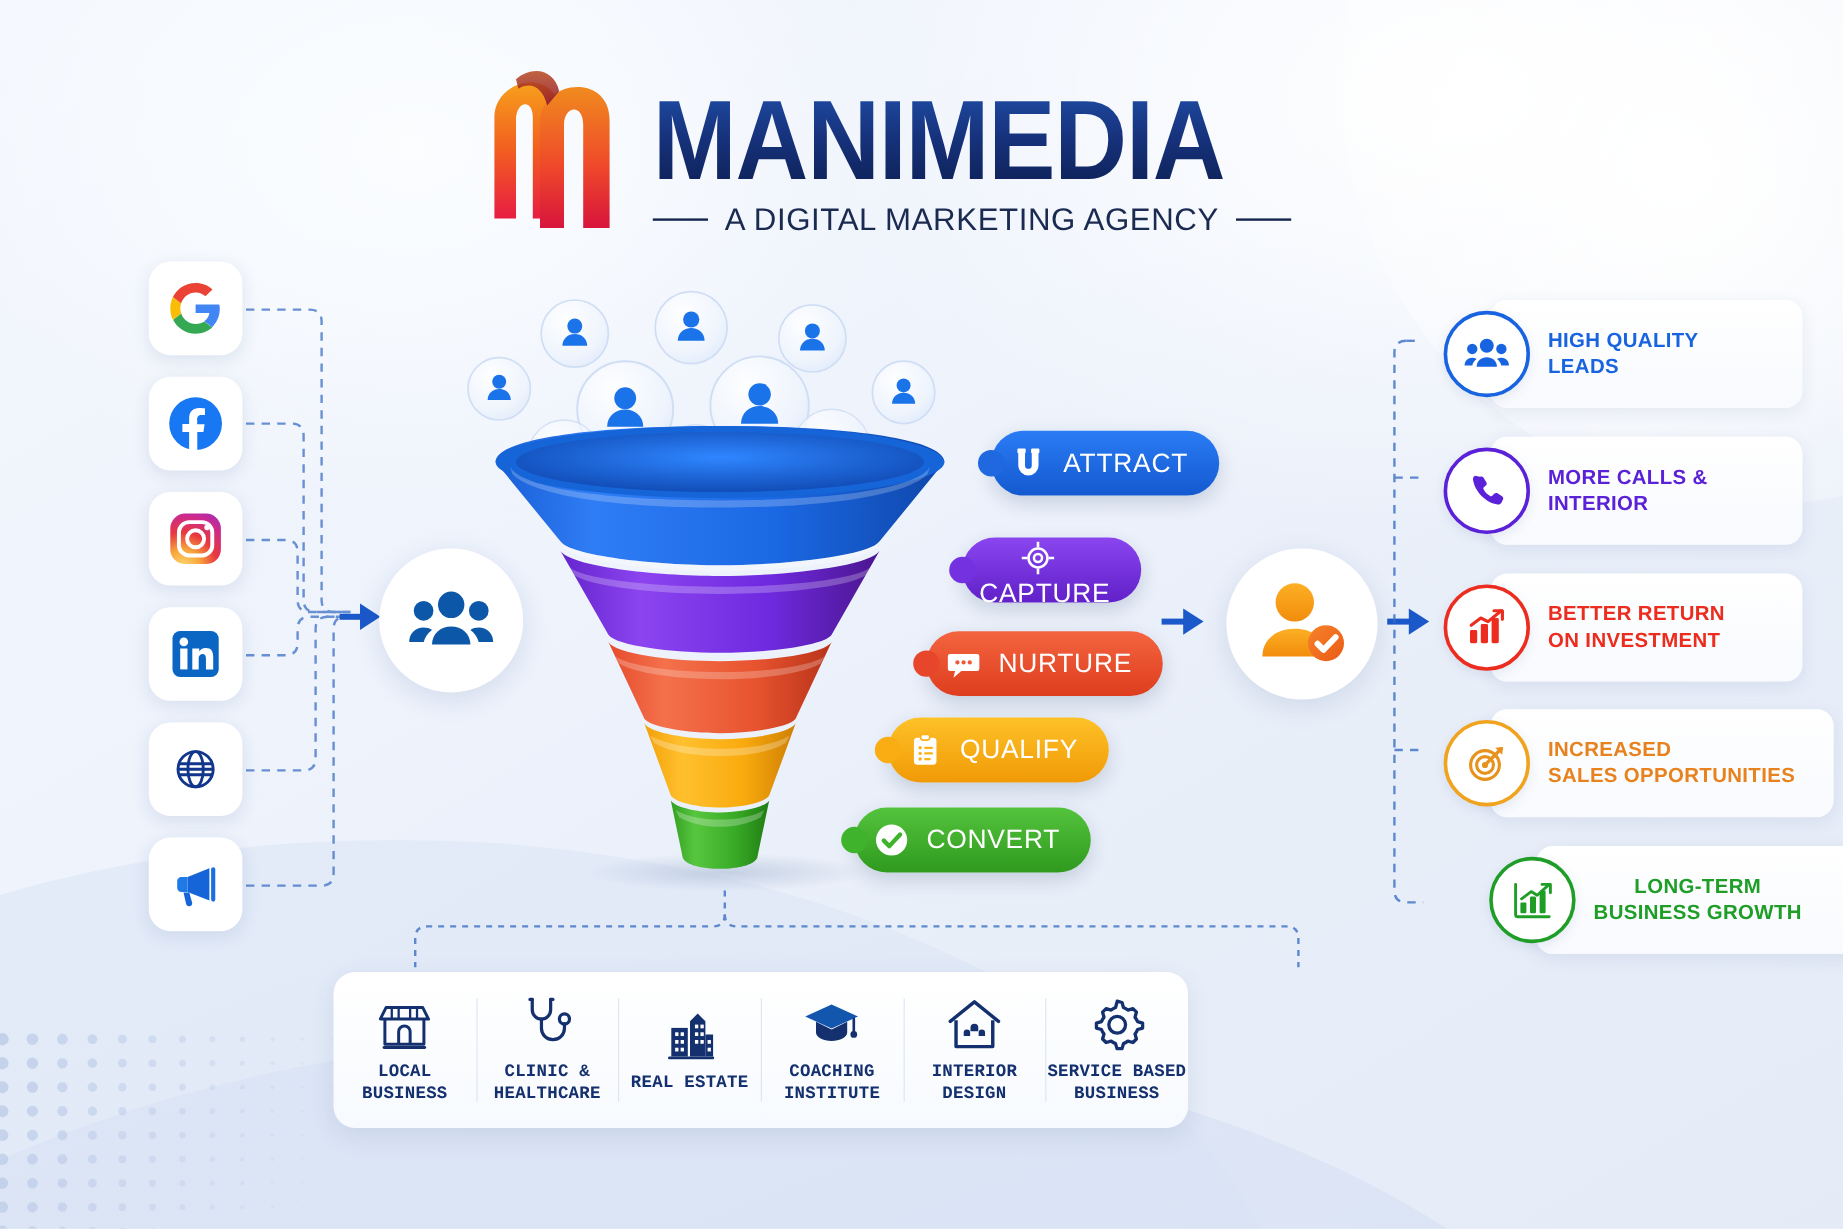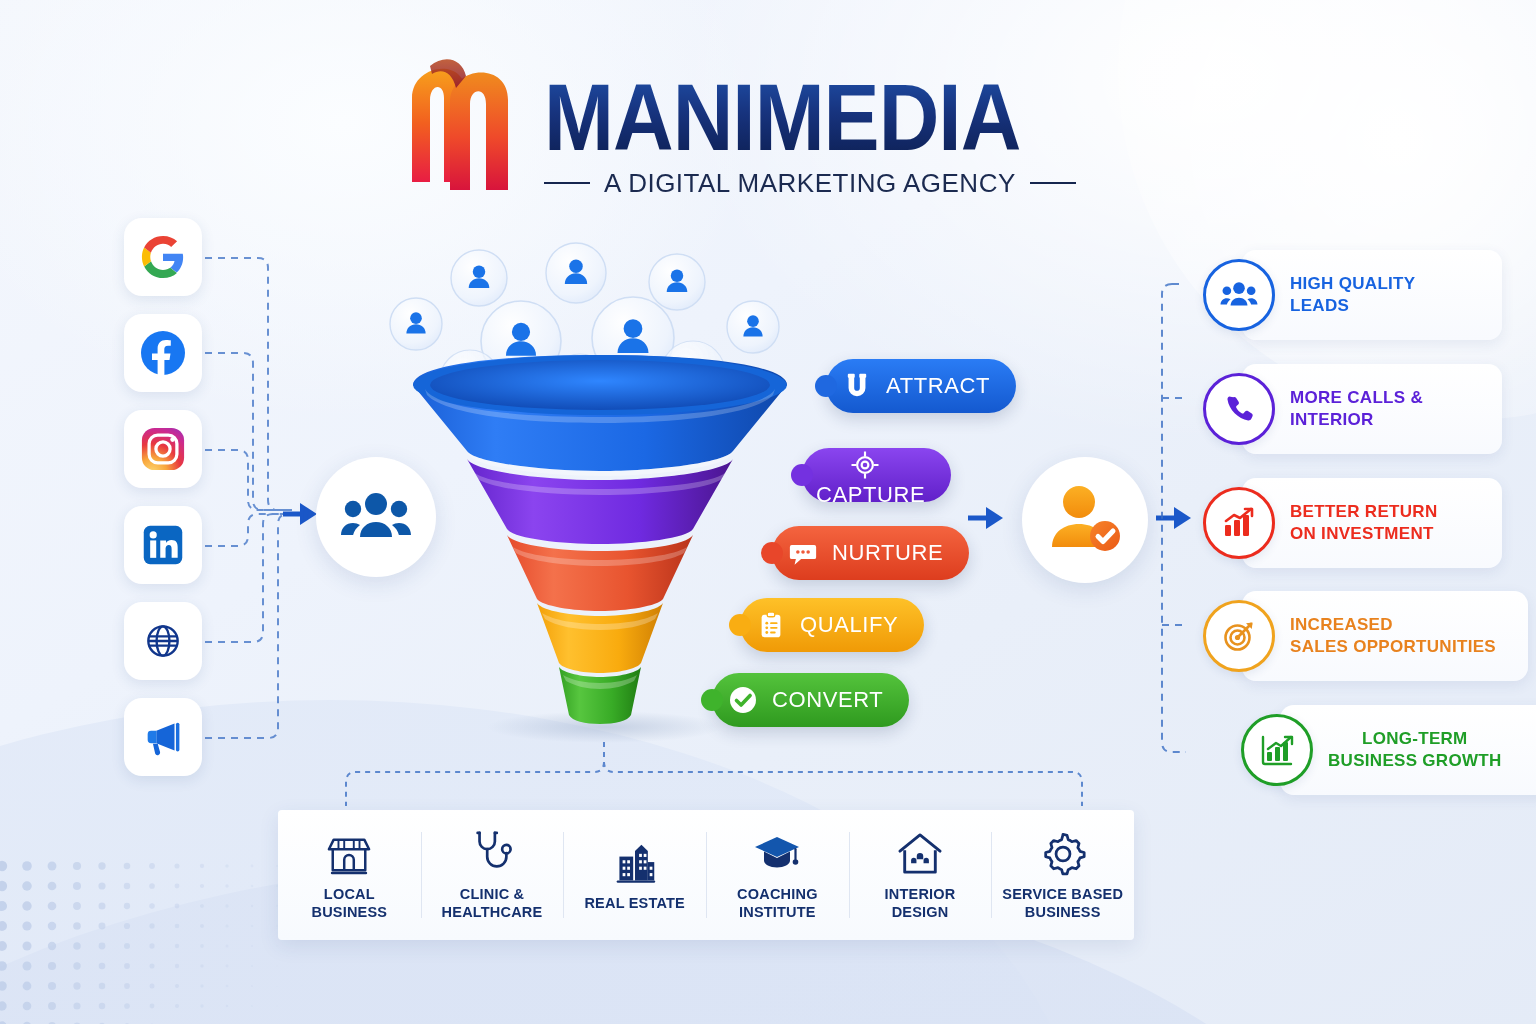--- a/index.html
+++ b/index.html
@@ -69,23 +69,23 @@
   .ben{position:absolute;display:flex;align-items:center;}
   .ben-circle{position:relative;width:66px;height:66px;border-radius:50%;background:#fff;
     display:flex;align-items:center;justify-content:center;z-index:2;flex:0 0 66px;
     box-shadow:0 3px 10px rgba(40,70,130,.10);}
   .ben-card{margin-left:-33px;padding:14px 22px 14px 48px;min-height:62px;border-radius:14px;
     background:linear-gradient(180deg,#ffffff 0%,#f8fafe 100%);
     box-shadow:0 4px 14px rgba(40,70,130,.09);display:flex;align-items:center;}
   .ben-text{font-size:17px;font-weight:bold;line-height:1.28;letter-spacing:.3px;}
 
   
-  .ind-bar{position:absolute;left:278px;top:810px;width:856px;height:130px;border-radius:4px;
+  .ind-bar{position:absolute;left:278px;top:810px;width:712px;height:130px;border-radius:18px;
     background:linear-gradient(180deg,#ffffff 0%,#f7fafe 100%);
-    box-shadow:0 6px 20px rgba(40,70,130,.10);display:flex;align-items:center;}
+    box-shadow:0 6px 20px rgba(40,70,130,.10);display:flex;align-items:center;font-family:Liberation Mono, monospace;}
   .ind{flex:1;height:100%;display:flex;flex-direction:column;align-items:center;justify-content:center;
     position:relative;}
   .ind + .ind::before{content:"";position:absolute;left:0;top:22px;bottom:22px;width:1px;background:#dfe6f2;}
   .ind-ico{height:48px;display:flex;align-items:flex-end;justify-content:center;margin-bottom:10px;}
   .ind-label{font-size:14.5px;font-weight:bold;color:#14306e;text-align:center;line-height:1.22;letter-spacing:.2px;}
 
   svg{display:block;overflow:visible;}
   .conn{position:absolute;left:0;top:0;width:1536px;height:1024px;pointer-events:none;}
 </style>
 </head>

